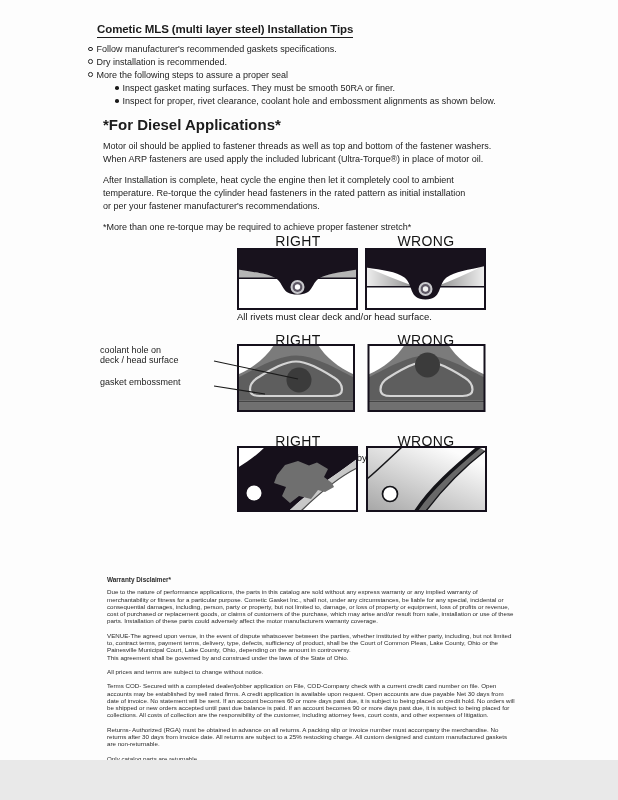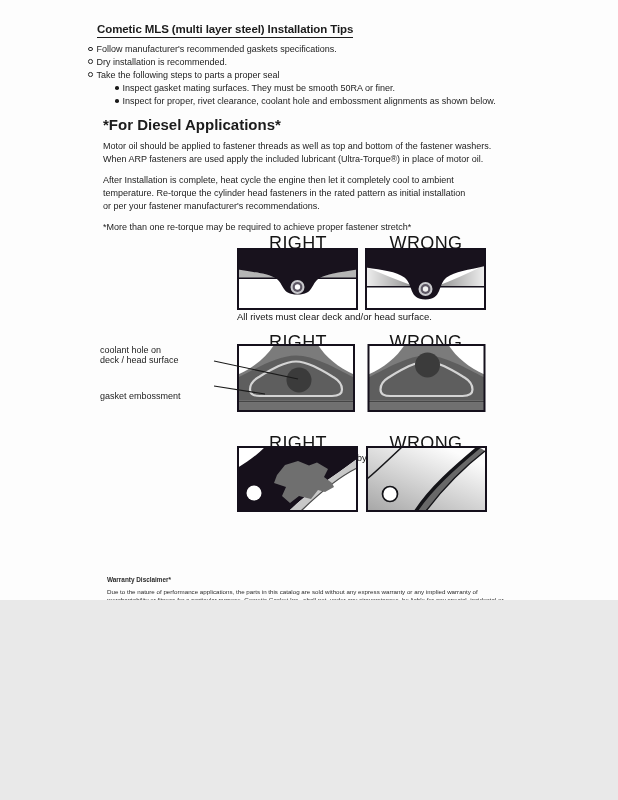--- a/index.html
+++ b/index.html
@@ -1,36 +1,36 @@
 <!DOCTYPE html>
 <html><head>
 <meta charset="utf-8">
 <style>
   * { margin:0; padding:0; box-sizing:border-box; }
   html,body { background:#e9e9e9; }
   .page {
-    position:relative; width:618px; height:600px; background:#fdfdfd;
+    position:relative; width:618px; height:760px; background:#fdfdfd;
     font-family:"Liberation Sans","DejaVu Sans",sans-serif; color:#1c1c1c;
     overflow:hidden; margin:0 auto;
   }
   .abs { position:absolute; }
   .title {
     left:97px; top:23px; font-size:11.5px; font-weight:bold; letter-spacing:-0.1px;
     border-bottom:1.6px solid #1c1c1c; padding-bottom:2px; display:inline-block;
   }
   .bullets { left:88px; top:43px; width:470px; font-size:9px; }
   .b-row { display:flex; align-items:flex-start; line-height:12.9px; }
   .b-row.sub { padding-left:27px; }
   .marker { flex:0 0 auto; width:4.5px; height:4.5px; border-radius:50%;
             border:1px solid #2a2a2a; margin:3.5px 4px 0 0; }
   .marker.filled { width:3.6px; height:3.6px; background:#1c1c1c; border:none; margin-top:4.4px; }
   .diesel { left:103px; top:116px; width:448px; font-size:9px; }
   .diesel h2 { font-size:15px; font-weight:bold; margin-bottom:7px; }
   .diesel p { line-height:13px; margin-bottom:8px; white-space:pre-line; }
-  .rw-label { font-size:18px; letter-spacing:0.4px; text-align:center; width:80px; color:#141414; }
+  .rw-label { font-size:14px; letter-spacing:0.4px; text-align:center; width:80px; color:#141414; }
   .caption { font-size:9.5px; line-height:10.5px; white-space:pre-line; color:#161616; }
   .diag-label { font-size:9px; line-height:10px; text-align:left; width:113px; white-space:pre-line; }
   .legal { left:107px; top:576px; width:410px; font-size:6.2px; line-height:7.3px; color:#2a2a2a; }
   .legal h3 { font-size:6.4px; font-weight:bold; margin-bottom:5px; }
   .legal p { margin-bottom:7px; white-space:pre-line; }
   .code { font-size:13px; letter-spacing:0.3px; color:#0369a1; }
   svg { display:block; }
 </style>
 </head>
 <body>
@@ -43,21 +43,21 @@
     <div class="b-row">
       <span class="marker"></span>
       <span>Follow manufacturer's recommended gaskets specifications.</span>
     </div>
     <div class="b-row">
       <span class="marker"></span>
       <span>Dry installation is recommended.</span>
     </div>
     <div class="b-row">
       <span class="marker"></span>
-      <span>Take the following steps to parts a proper seal</span>
+      <span>More the following steps to assure a proper seal</span>
     </div>
     <div class="b-row sub">
       <span class="marker filled"></span>
       <span>Inspect gasket mating surfaces.  They must be smooth 50RA or finer.</span>
     </div>
     <div class="b-row sub">
       <span class="marker filled"></span>
       <span>Inspect for proper, rivet clearance, coolant hole and embossment alignments as shown below.</span>
     </div>
   </div>
@@ -113,21 +113,21 @@
     <rect x="1" y="1" width="119" height="60" fill="none" stroke="#15101c" stroke-width="2"></rect>
   </svg>
 
   <div class="abs caption" style="left:237px;top:312px;">All rivets must clear deck and/or head surface.</div>
 
   <div class="abs rw-label" style="left:258px;top:332px;">RIGHT</div>
   <div class="abs rw-label" style="left:386px;top:332px;">WRONG</div>
 
   <div class="abs diag-label" style="left:100px;top:345px;">coolant hole on
 deck / head surface</div>
-  <div class="abs diag-label" style="left:100px;top:391px;">gasket embossment</div>
+  <div class="abs diag-label" style="left:100px;top:377px;">gasket embossment</div>
 
   <svg class="abs" style="left:237px;top:344px;" width="118" height="68" viewBox="0 0 118 68">
     <rect x="1" y="1" width="116" height="66" fill="#7b7b7b"></rect>
     <path d="M1,1 L37,1 C29,13.5 16.5,23.5 1,30.5 Z" fill="#ffffff"></path>
     <path d="M117,1 L81,1 C89,13.5 101.5,23.5 117,30.5 Z" fill="#ffffff"></path>
     <path d="M1,33.5 C20,24 41,11.5 59,11.5 C77,11.5 98,24 117,33.5 L117,56.5 L1,56.5 Z" fill="#5e5e5e"></path>
     <path d="M59,17.5 C71,17.5 86,27 97,33.5 C103.5,37.5 105,41.5 105,45.5 C105,50.5 101,52 95,52 L23,52 C17,52 13,50.5 13,45.5 C13,41.5 14.5,37.5 21,33.5 C32,27 47,17.5 59,17.5 Z" stroke="#d4d4d4" stroke-width="2.2" fill="none"></path>
     <line x1="1" y1="57.5" x2="117" y2="57.5" stroke="#454545" stroke-width="1.2"></line>
     <rect x="1" y="58.2" width="116" height="8.8" fill="#707070"></rect>
     <circle cx="62" cy="36" r="12.5" fill="#3b3b3b"></circle>

